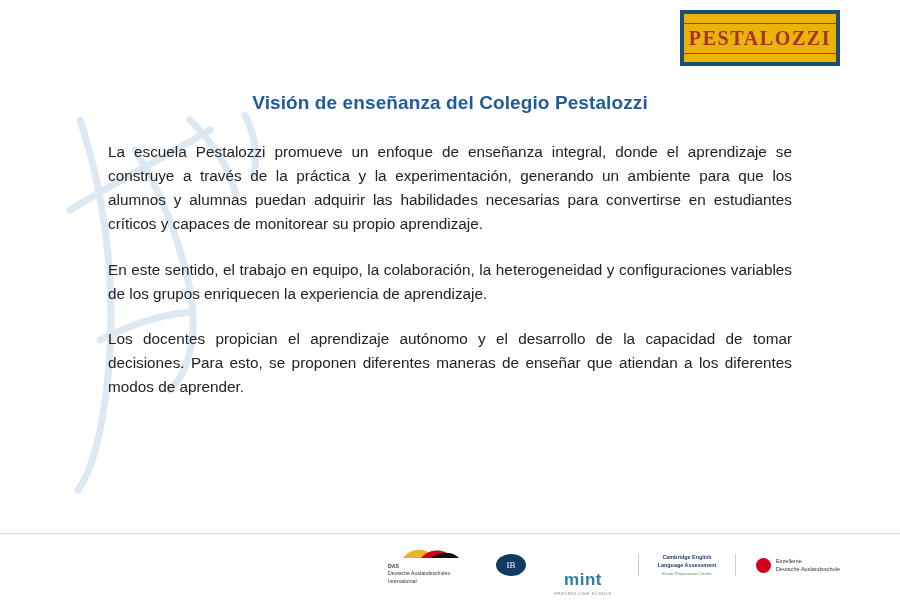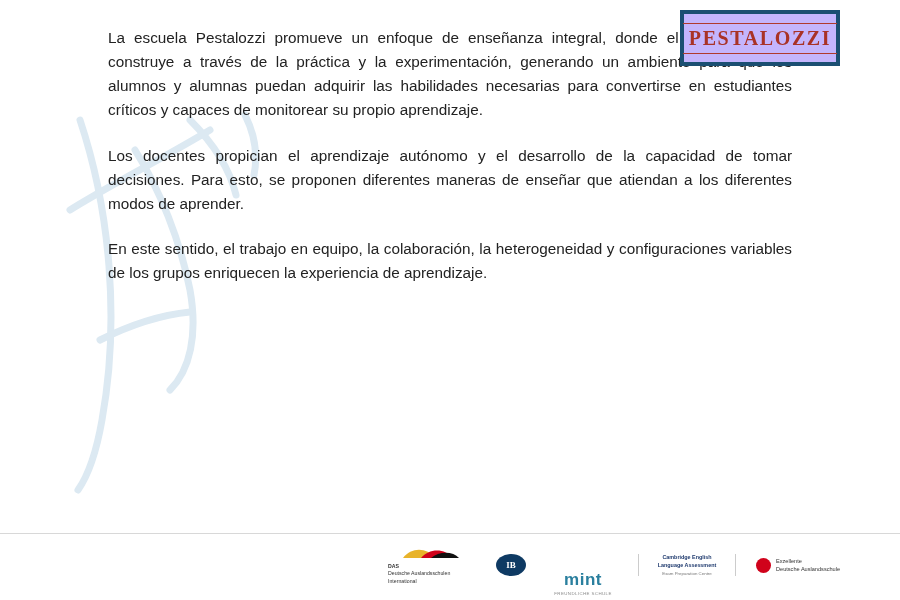--- a/index.html
+++ b/index.html
@@ -26,21 +26,21 @@
     z-index: 0;
   }
 
   
   .logo-box {
     position: absolute;
     right: 60px;
     top: 10px;
     width: 160px;
     height: 56px;
-    background: #c4b5fd;
+    background: #eab308;
     border: 4px solid #1b4f72;
     box-sizing: border-box;
     display: flex;
     align-items: center;
     justify-content: center;
     z-index: 3;
   }
   .logo-inner {
     border-top: 1px solid #b03a2e;
     border-bottom: 1px solid #b03a2e;
@@ -142,21 +142,21 @@
   }
   .das-text {
     font-size: 5.2px; color: #333333; line-height: 1.35; margin-top: 2px;
     text-align: left; width: 86px;
   }
   .das-text b { font-weight: bold; }
 
   .ib-wrap { width: 34px; }
   .ib-circle {
     width: 30px; height: 22px; border-radius: 50%;
-    background: #0e3a63; color: #ffffff; font-size: 9px; font-weight: bold;
+    background: #0e3a63; color: #ffffff; font-size: 9px; font-weight: normal;
     display: flex; align-items: center; justify-content: center;
     font-family: "Liberation Serif", serif;
   }
 
   .mint-wrap { width: 70px; }
   .mint-text {
     font-size: 17px; font-weight: bold; color: #2a7f9e; letter-spacing: 0.5px;
     font-family: "Liberation Sans", sans-serif;
     margin-top: 36px;
   }
@@ -189,24 +189,25 @@
   </g>
 </svg>
 
 <div class="logo-box">
   <div class="logo-inner">
     <div class="logo-text">PESTALOZZI</div>
   </div>
 </div>
 
 <div class="content">
+  <div class="slide-title">Visión de enseñanza del Colegio Pestalozzi</div>
   <div class="body-text">
     <p>La escuela Pestalozzi promueve un enfoque de enseñanza integral, donde el aprendizaje se construye a través de la práctica y la experimentación, generando un ambiente para que los alumnos y alumnas puedan adquirir las habilidades necesarias para convertirse en estudiantes críticos y capaces de monitorear su propio aprendizaje.</p>
+    <p>En este sentido, el trabajo en equipo, la colaboración, la heterogeneidad y configuraciones variables de los grupos enriquecen la experiencia de aprendizaje.</p>
     <p>Los docentes propician el aprendizaje autónomo y el desarrollo de la capacidad de tomar decisiones. Para esto, se proponen diferentes maneras de enseñar que atiendan a los diferentes modos de aprender.</p>
-    <p>En este sentido, el trabajo en equipo, la colaboración, la heterogeneidad y configuraciones variables de los grupos enriquecen la experiencia de aprendizaje.</p>
   </div>
 </div>
 
 <div class="footer">
 
   <div class="footer-logos">
 
     <div class="flogo das-wrap">
       <svg class="das-mark" viewBox="0 0 60 16" xmlns="http://www.w3.org/2000/svg">
         <path d="M2 13 C 10 2, 26 2, 34 13 Z" fill="#e8b32a"></path>

